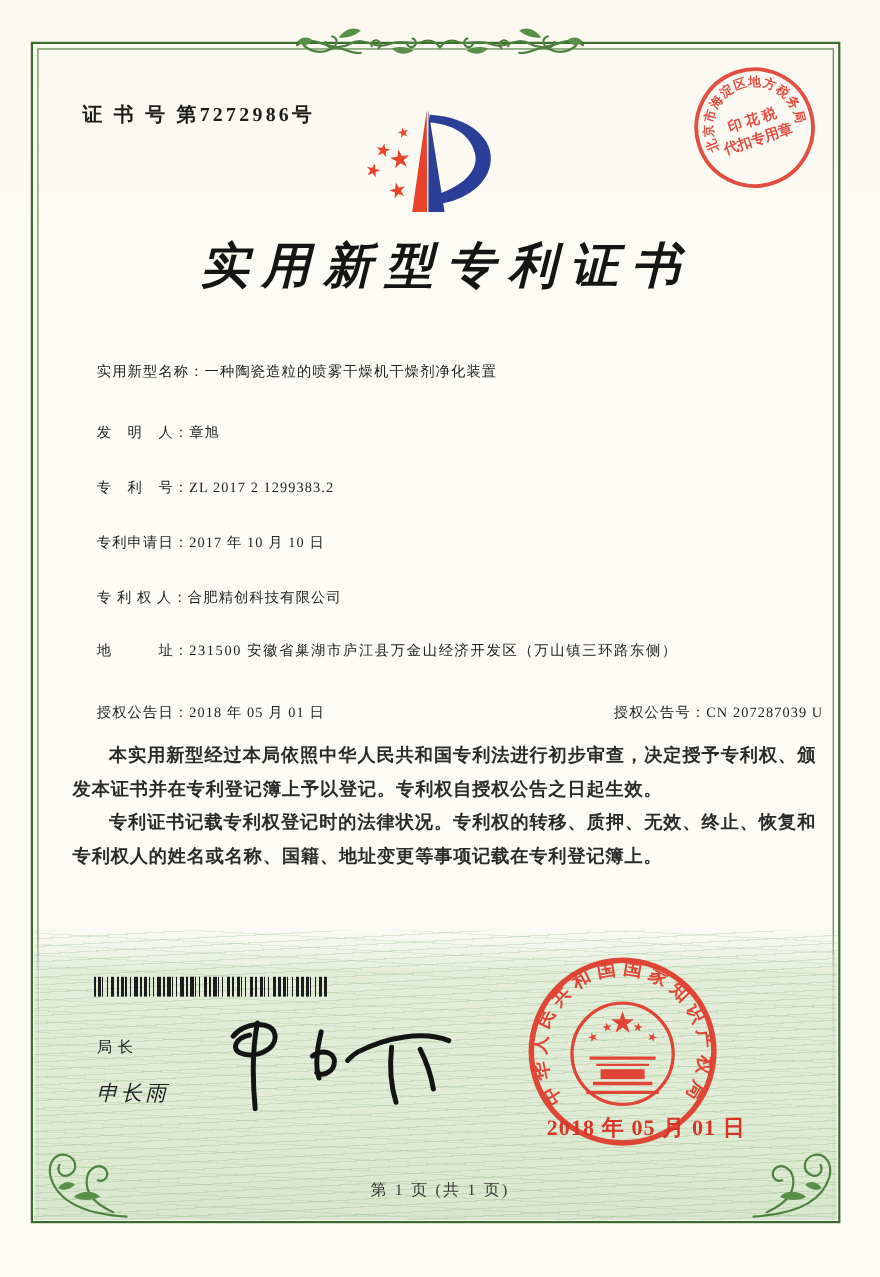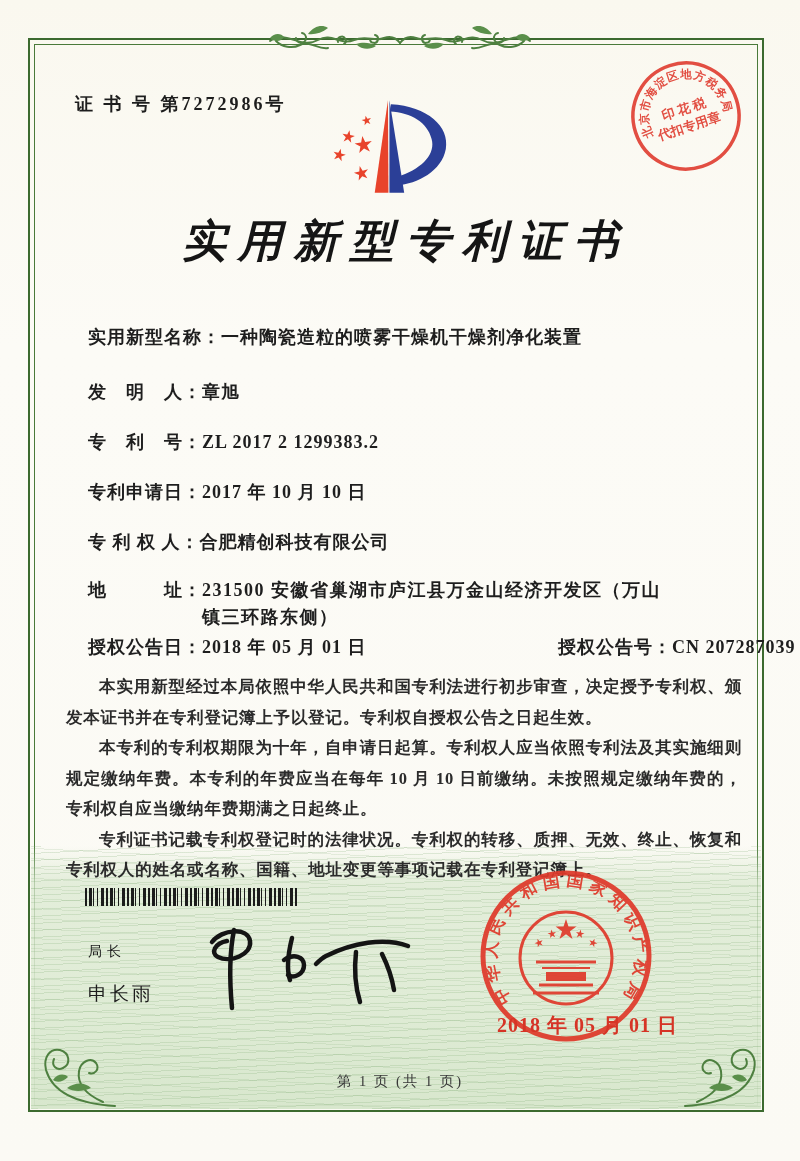--- a/index.html
+++ b/index.html
@@ -24,41 +24,41 @@
   .cert-no{position:absolute;left:75px;top:92px;font-size:18px;letter-spacing:3px;color:#1d1d1d;font-weight:bold;}
   .title{position:absolute;left:0;top:212px;width:800px;text-align:center;
          font-size:44px;font-weight:bold;letter-spacing:12px;text-indent:12px;color:#151515;font-style:italic;}
   
   .tax-stamp{position:absolute;left:624px;top:54px;width:124px;height:124px;transform:rotate(-18deg);opacity:.92;}
   .logo{position:absolute;left:326px;top:96px;width:132px;height:102px;}
   .seal{position:absolute;left:478px;top:868px;width:176px;height:176px;opacity:.93;}
   .seal-date{position:absolute;left:497px;top:1012px;font-size:20px;font-weight:bold;
              letter-spacing:1px;color:#d63426;z-index:6;}
   
-  .field-row{position:absolute;left:88px;font-size:18px;line-height:27px;letter-spacing:1px;white-space:nowrap;font-weight:bold;}
+  .field-row{position:absolute;left:88px;font-size:13px;line-height:27px;letter-spacing:1px;white-space:nowrap;}
   .f-label{color:#1e1e1e;}
   .f-value{color:#1e1e1e;}
   .f-value-wrap{display:inline-block;vertical-align:top;white-space:normal;width:470px;letter-spacing:1.5px;}
   .grant-right{position:absolute;left:470px;top:0;}
   
   .paras{position:absolute;left:66px;top:672px;width:676px;font-size:16.5px;line-height:30.5px;
          letter-spacing:.8px;text-align:justify;color:#2b2b2b;font-weight:bold;}
   .paras p{margin:0;text-indent:2em;}
   
   .barcode{position:absolute;left:85px;top:888px;width:213px;height:18px;z-index:2;
     background:repeating-linear-gradient(90deg,
       #1c1c1c 0 2px, transparent 2px 4px,
       #1c1c1c 4px 7px, transparent 7px 8px,
       #1c1c1c 8px 9px, transparent 9px 12px,
       #1c1c1c 12px 13px, transparent 13px 16px,
       #1c1c1c 16px 19px, transparent 19px 21px);
   }
   
   .sig-title{position:absolute;left:88px;top:943px;font-size:14px;letter-spacing:5px;color:#1c1c1c;z-index:3;}
-  .sig-name{position:absolute;left:88px;top:981px;font-size:19px;letter-spacing:3px;color:#1c1c1c;z-index:3;}
+  .sig-name{position:absolute;left:88px;top:981px;font-size:19px;letter-spacing:3px;color:#1c1c1c;z-index:3;font-style:italic;}
   .sig-draw{position:absolute;left:196px;top:918px;width:224px;height:98px;z-index:3;}
   
   .footer{position:absolute;left:0;top:1072px;width:800px;text-align:center;font-size:14.5px;
           letter-spacing:2px;color:#383838;z-index:3;}
   
   .flourish-top{position:absolute;left:266px;top:14px;width:268px;height:54px;}
   .corner-bl{position:absolute;left:33px;top:1044px;width:86px;height:66px;z-index:2;}
   .corner-br{position:absolute;left:681px;top:1044px;width:86px;height:66px;z-index:2;}
   svg{display:block;}
 </style>
@@ -156,21 +156,20 @@
 </div>
 <div class="field-row" style="top:634px;width:660px">
   <span class="f-label">授权公告日：</span><span class="f-value">2018 年 05 月 01 日</span>
   <span class="grant-right">
     <span class="f-label">授权公告号：</span><span class="f-value">CN 207287039 U</span>
   </span>
 </div>
 
 <div class="paras">
   <p>本实用新型经过本局依照中华人民共和国专利法进行初步审查，决定授予专利权、颁发本证书并在专利登记簿上予以登记。专利权自授权公告之日起生效。</p>
-  <p>本专利的专利权期限为十年，自申请日起算。专利权人应当依照专利法及其实施细则规定缴纳年费。本专利的年费应当在每年 10 月 10 日前缴纳。未按照规定缴纳年费的，专利权自应当缴纳年费期满之日起终止。</p>
   <p>专利证书记载专利权登记时的法律状况。专利权的转移、质押、无效、终止、恢复和专利权人的姓名或名称、国籍、地址变更等事项记载在专利登记簿上。</p>
 </div>
 
 <div class="barcode"></div>
 
 <div class="sig-title">局长</div>
 <div class="sig-name">申长雨</div>
 <svg class="sig-draw" viewBox="0 0 224 98">
   <g stroke="#141414" fill="none" stroke-width="4.5" stroke-linecap="round" stroke-linejoin="round">
     <path d="M38,12 C34,32 33,58 36,90"></path>

